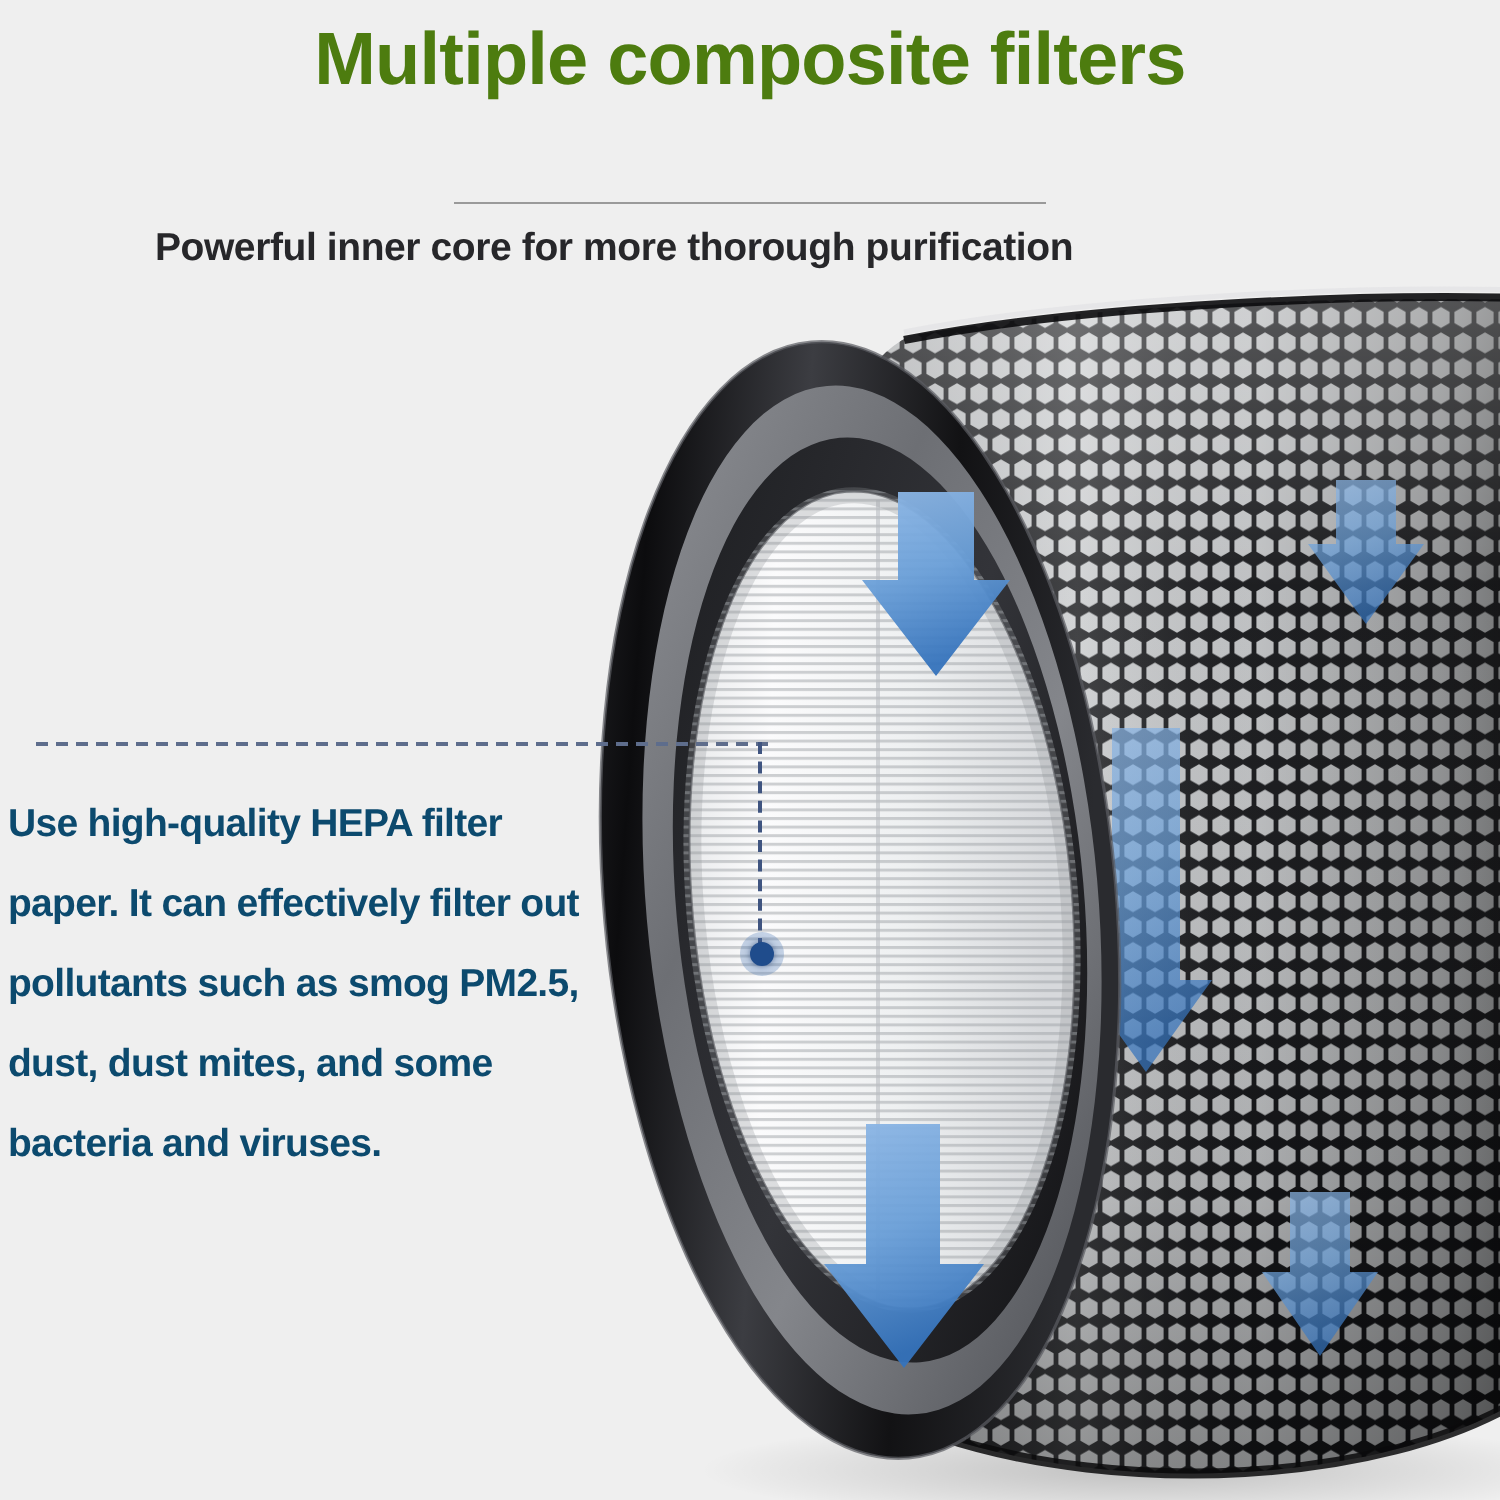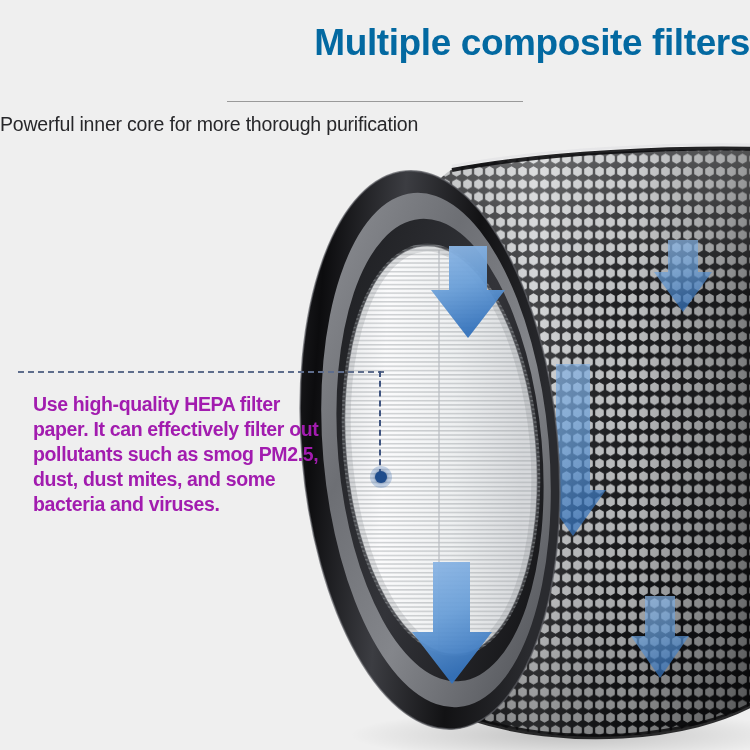--- a/index.html
+++ b/index.html
@@ -7,33 +7,33 @@
   body {
     background:#efefef;
     font-family:"Liberation Sans", sans-serif;
     overflow:hidden;
     position:relative;
   }
   #stage { position:absolute; inset:0; width:750px; height:750px; overflow:hidden; }
 
   
   .title {
-    position:absolute; left:0; top:22px; width:750px;
-    text-align:right;
+    position:absolute; left:0; top:9px; width:750px;
+    text-align:center;
     font-size:37px; font-weight:bold; letter-spacing:-0.4px;
-    color:#0369a1; line-height:1.12;
+    color:#4d7c0f; line-height:1.12;
   }
   .divider {
     position:absolute; left:227px; top:101px; width:296px; height:1px;
     background:#9a9a9a;
   }
   .subtitle {
     position:absolute; left:0; top:113px; width:614px;
-    text-align:left;
-    font-size:19.5px; font-weight:normal; letter-spacing:-0.2px;
+    text-align:center;
+    font-size:19.5px; font-weight:bold; letter-spacing:-0.2px;
     color:#27272a;
   }
 
   
   #product { position:absolute; left:0; top:0; width:750px; height:750px; }
 
   
   .callout-label {
     position:absolute; left:72px; top:330px;
     font-size:17.5px; font-weight:bold; color:#27272a;
@@ -50,23 +50,23 @@
   .dot-halo {
     position:absolute; left:370px; top:466px; width:22px; height:22px;
     border-radius:50%; background:rgba(70,115,180,0.30); z-index:40;
   }
   .dot {
     position:absolute; left:375px; top:471px; width:12px; height:12px;
     border-radius:50%; background:#1f4c8c; z-index:41;
     box-shadow:0 0 3px rgba(20,50,100,0.6);
   }
   .body-copy {
-    position:absolute; left:33px; top:392px; width:296px;
-    font-size:19.5px; font-weight:bold; color:#a21caf;
-    line-height:25px; letter-spacing:-0.35px; z-index:40;
+    position:absolute; left:4px; top:392px; width:296px;
+    font-size:19.5px; font-weight:bold; color:#0c4a6e;
+    line-height:40px; letter-spacing:-0.35px; z-index:40;
   }
 </style>
 </head>
 <body>
 
 <div id="stage">
 
   <svg id="product" viewBox="0 0 750 750">
     <defs>
 

